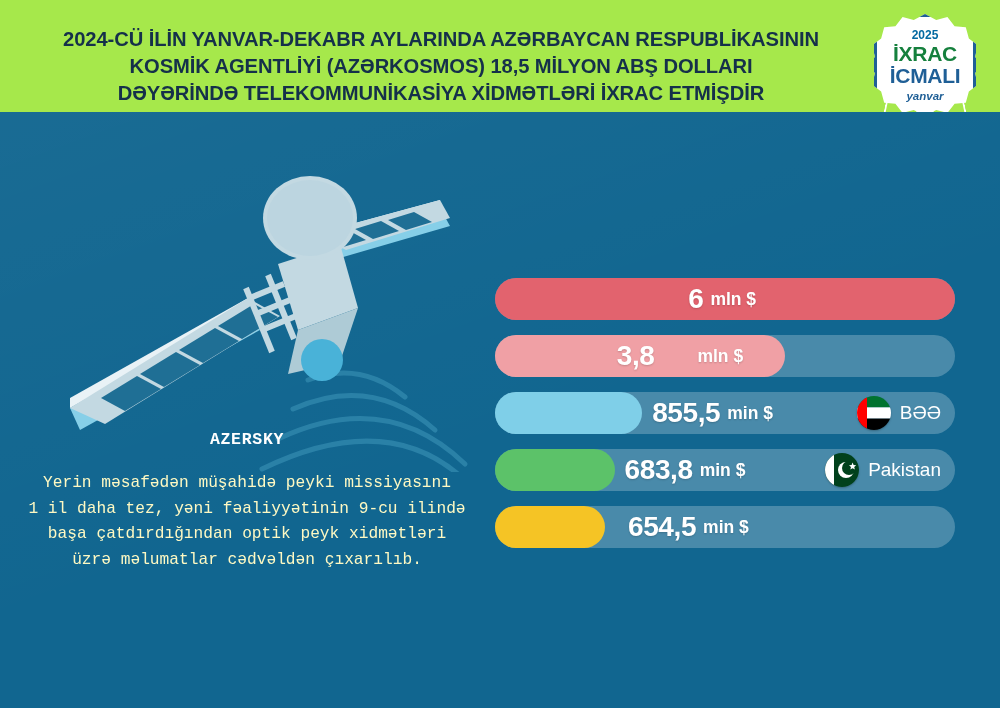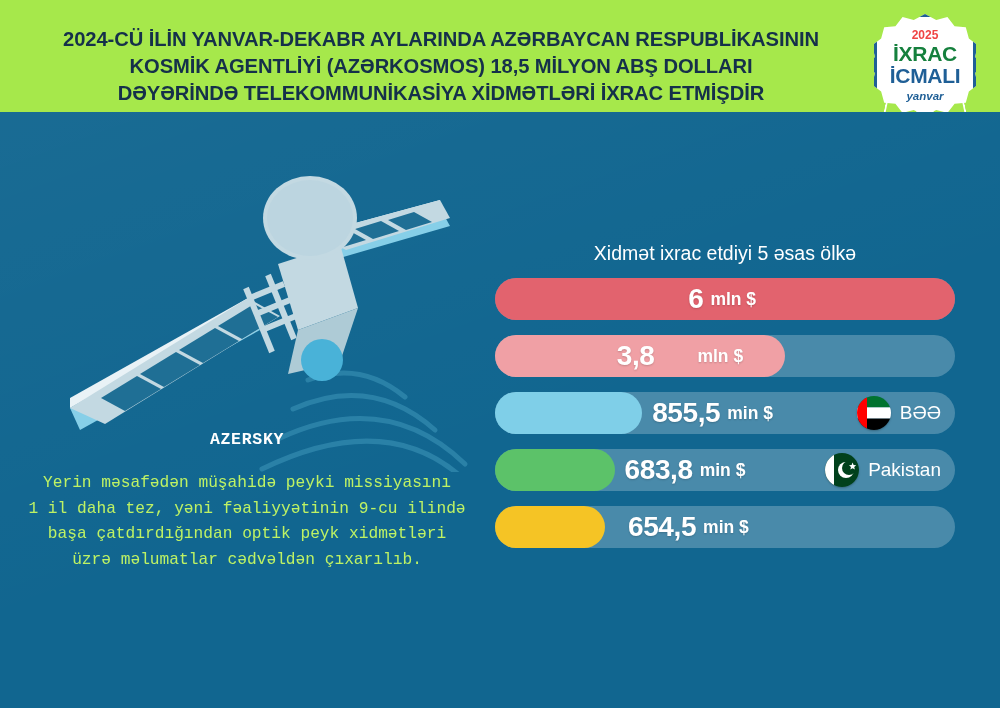--- a/index.html
+++ b/index.html
@@ -62,21 +62,21 @@
     clip-path:polygon(
       50% 0%,61% 6%,72% 3%,79% 12%,90% 13%,93% 24%,102% 31%,99% 42%,
       105% 50%,99% 58%,102% 69%,93% 76%,90% 87%,79% 88%,72% 97%,61% 94%,
       50% 100%,39% 94%,28% 97%,21% 88%,10% 87%,7% 76%,-2% 69%,1% 58%,
       -5% 50%,1% 42%,-2% 31%,7% 24%,10% 13%,21% 12%,28% 3%,39% 6%);
     display:flex;
     flex-direction:column;
     align-items:center;
     justify-content:center;
   }
-  #badge-year{ color:#ef4444; font-size:12px; font-weight:bold; line-height:13px; margin-bottom:1px;}
+  #badge-year{ color:#0369a1; font-size:12px; font-weight:bold; line-height:13px; margin-bottom:1px;}
   #badge-l1{ color:#15803d; font-size:21px; font-weight:bold; line-height:22px; letter-spacing:-0.3px;}
   #badge-l2{ color:#1f5f96; font-size:21px; font-weight:bold; line-height:22px; letter-spacing:-0.3px;}
   #badge-month{ color:#1f5f96; font-size:11.5px; font-weight:bold; font-style:italic; margin-top:3px;}
 
   
   #panel{
     position:absolute;
     left:0; top:112px;
     width:1000px; height:596px;
     background:#116690;
@@ -97,21 +97,21 @@
     left:27px; top:318px;
     width:440px;
     text-align:center;
     font-family:Liberation Mono, monospace;
   }
   #azersky-title{
     color:#ffffff; font-size:16.5px; font-weight:bold; letter-spacing:0.7px;
   }
   #azersky-body{
     margin-top:22px;
-    color:#bef264;
+    color:#fef9c3;
     font-size:16.2px;
     line-height:25.5px;
     white-space:pre-line;
   }
 
   
   #chart-title{
     position:absolute;
     left:495px; top:130px;
     width:460px;
@@ -241,21 +241,20 @@
     </svg>
 
     <div id="azersky">
       <div id="azersky-title">AZERSKY</div>
       <div id="azersky-body">Yerin məsafədən müşahidə peyki missiyasını
 1 il daha tez, yəni fəaliyyətinin 9-cu ilində
 başa çatdırdığından optik peyk xidmətləri
 üzrə məlumatlar cədvəldən çıxarılıb.</div>
     </div>
 
-    <div id="chart-title">Xidmət ixrac etdiyi 5 əsas ölkə</div>
 
     <div id="bars">
 
       <div class="bar-row">
         <div class="track"></div>
         <div class="fill" style="width: 460px; background: rgb(226, 99, 110);"></div>
         <div class="val" style="left: 193.2px;">
           <span class="num">6</span>
           <span class="unit">mln $</span>
         </div>

